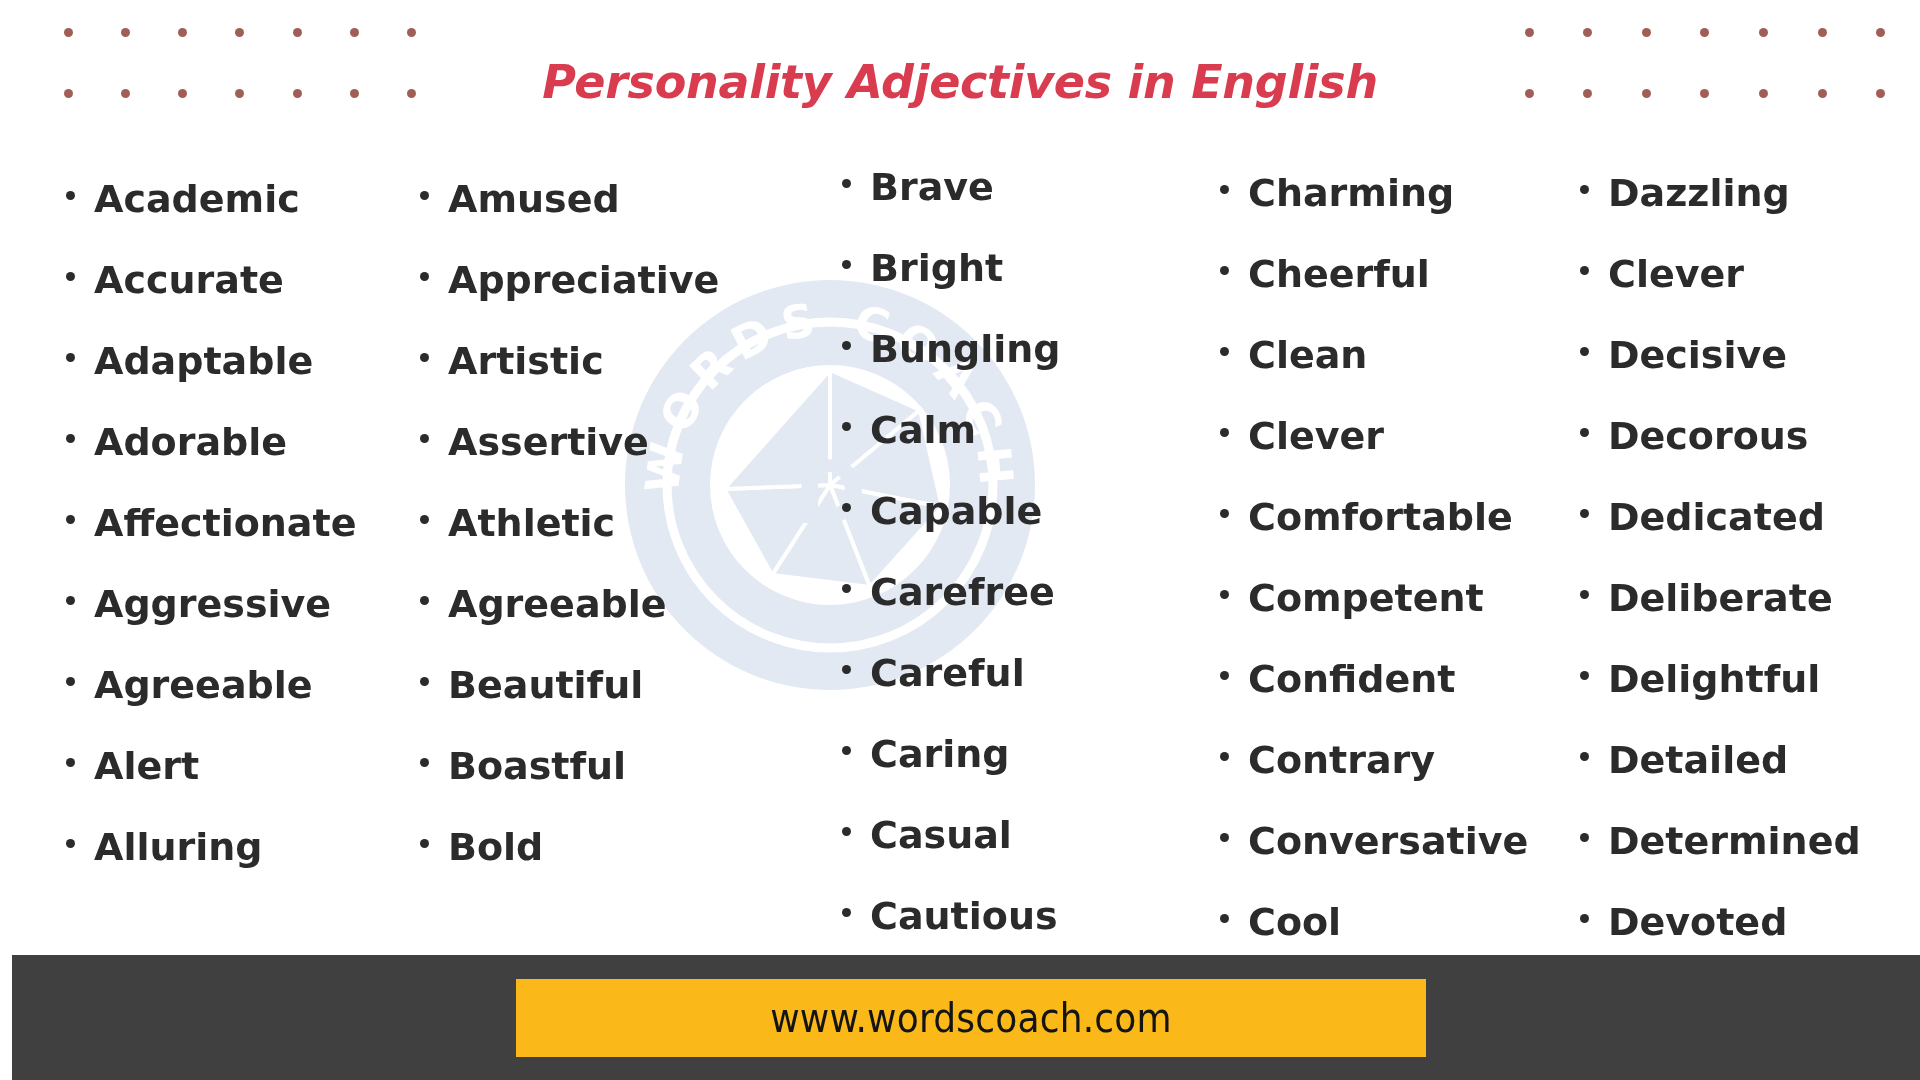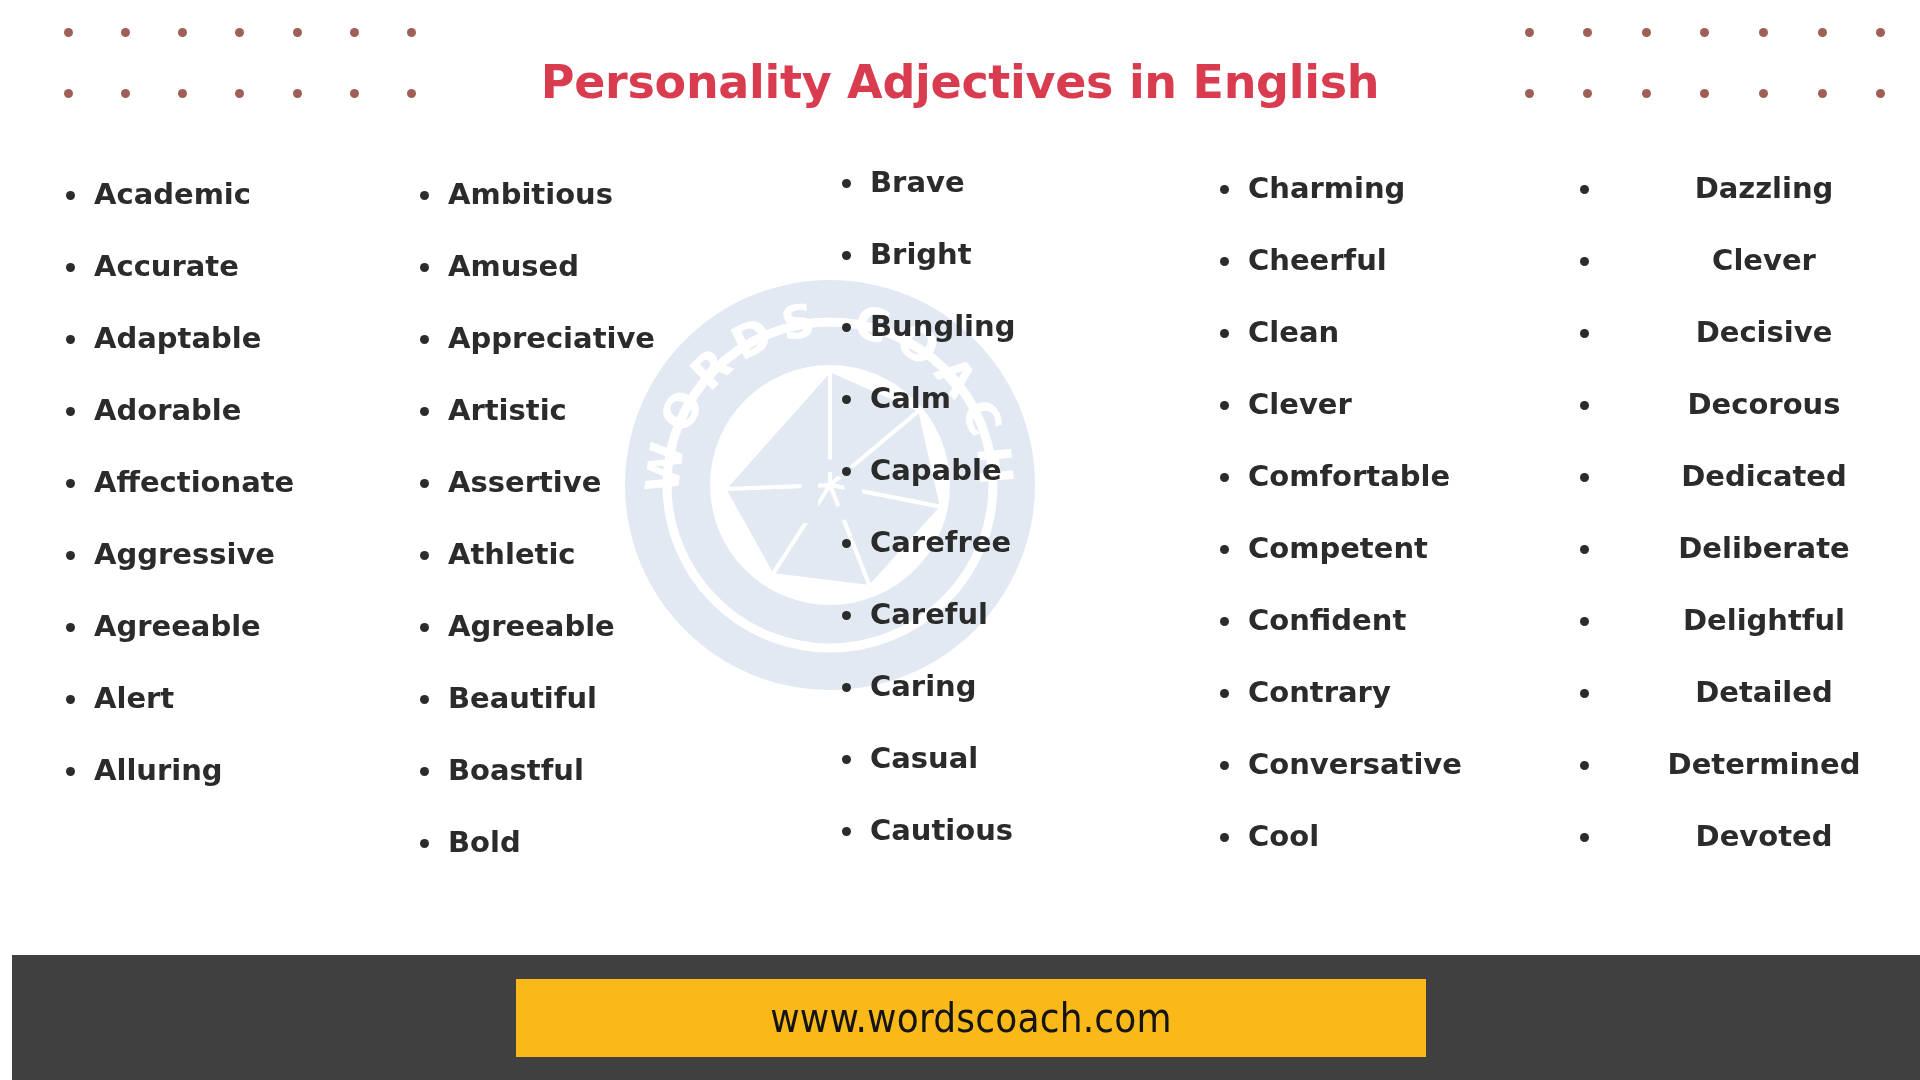--- a/index.html
+++ b/index.html
@@ -37,20 +37,21 @@
 
   .page-title{
     position:absolute;
     left:0;right:0;top:28px;
     text-align:center;
     font-size:46px;
     font-weight:bold;
     color:#d93b4f;
     letter-spacing:-0.3px;
     line-height:1;
+    font-style:italic;
   }
 
   
   .watermark{
     position:absolute;
     left:620px;top:275px;
     width:420px;height:420px;
     opacity:1;
     pointer-events:none;
     z-index:0;
@@ -64,29 +65,29 @@
     display:flex;
     z-index:1;
   }
   .col{
     box-sizing:border-box;
   }
   .col-1{width:390px;padding-left:58px;padding-top:12px;}
   .col-2{width:410px;padding-left:22px;padding-top:12px;}
   .col-3{width:390px;padding-left:34px;padding-top:0px;}
   .col-4{width:360px;padding-left:22px;padding-top:6px;}
-  .col-5{width:370px;padding-left:22px;padding-top:6px;text-align:center;}
+  .col-5{width:370px;padding-left:22px;padding-top:6px;}
 
   ul.word-list{
     list-style:none;
     margin:0;padding:0;
   }
   ul.word-list li{
     position:relative;
-    font-size:29px;
+    font-size:38px;
     font-weight:bold;
     color:#2b2b2b;
     line-height:1;
     padding-left:36px;
     margin-bottom:43px;
     white-space:nowrap;
   }
   ul.word-list li::before{
     content:"";
     position:absolute;
@@ -199,21 +200,20 @@
         <li>Adorable</li>
         <li>Affectionate</li>
         <li>Aggressive</li>
         <li>Agreeable</li>
         <li>Alert</li>
         <li>Alluring</li>
       </ul>
   </div>
   <div class="col col-2">
     <ul class="word-list">
-        <li>Ambitious</li>
         <li>Amused</li>
         <li>Appreciative</li>
         <li>Artistic</li>
         <li>Assertive</li>
         <li>Athletic</li>
         <li>Agreeable</li>
         <li>Beautiful</li>
         <li>Boastful</li>
         <li>Bold</li>
       </ul>

